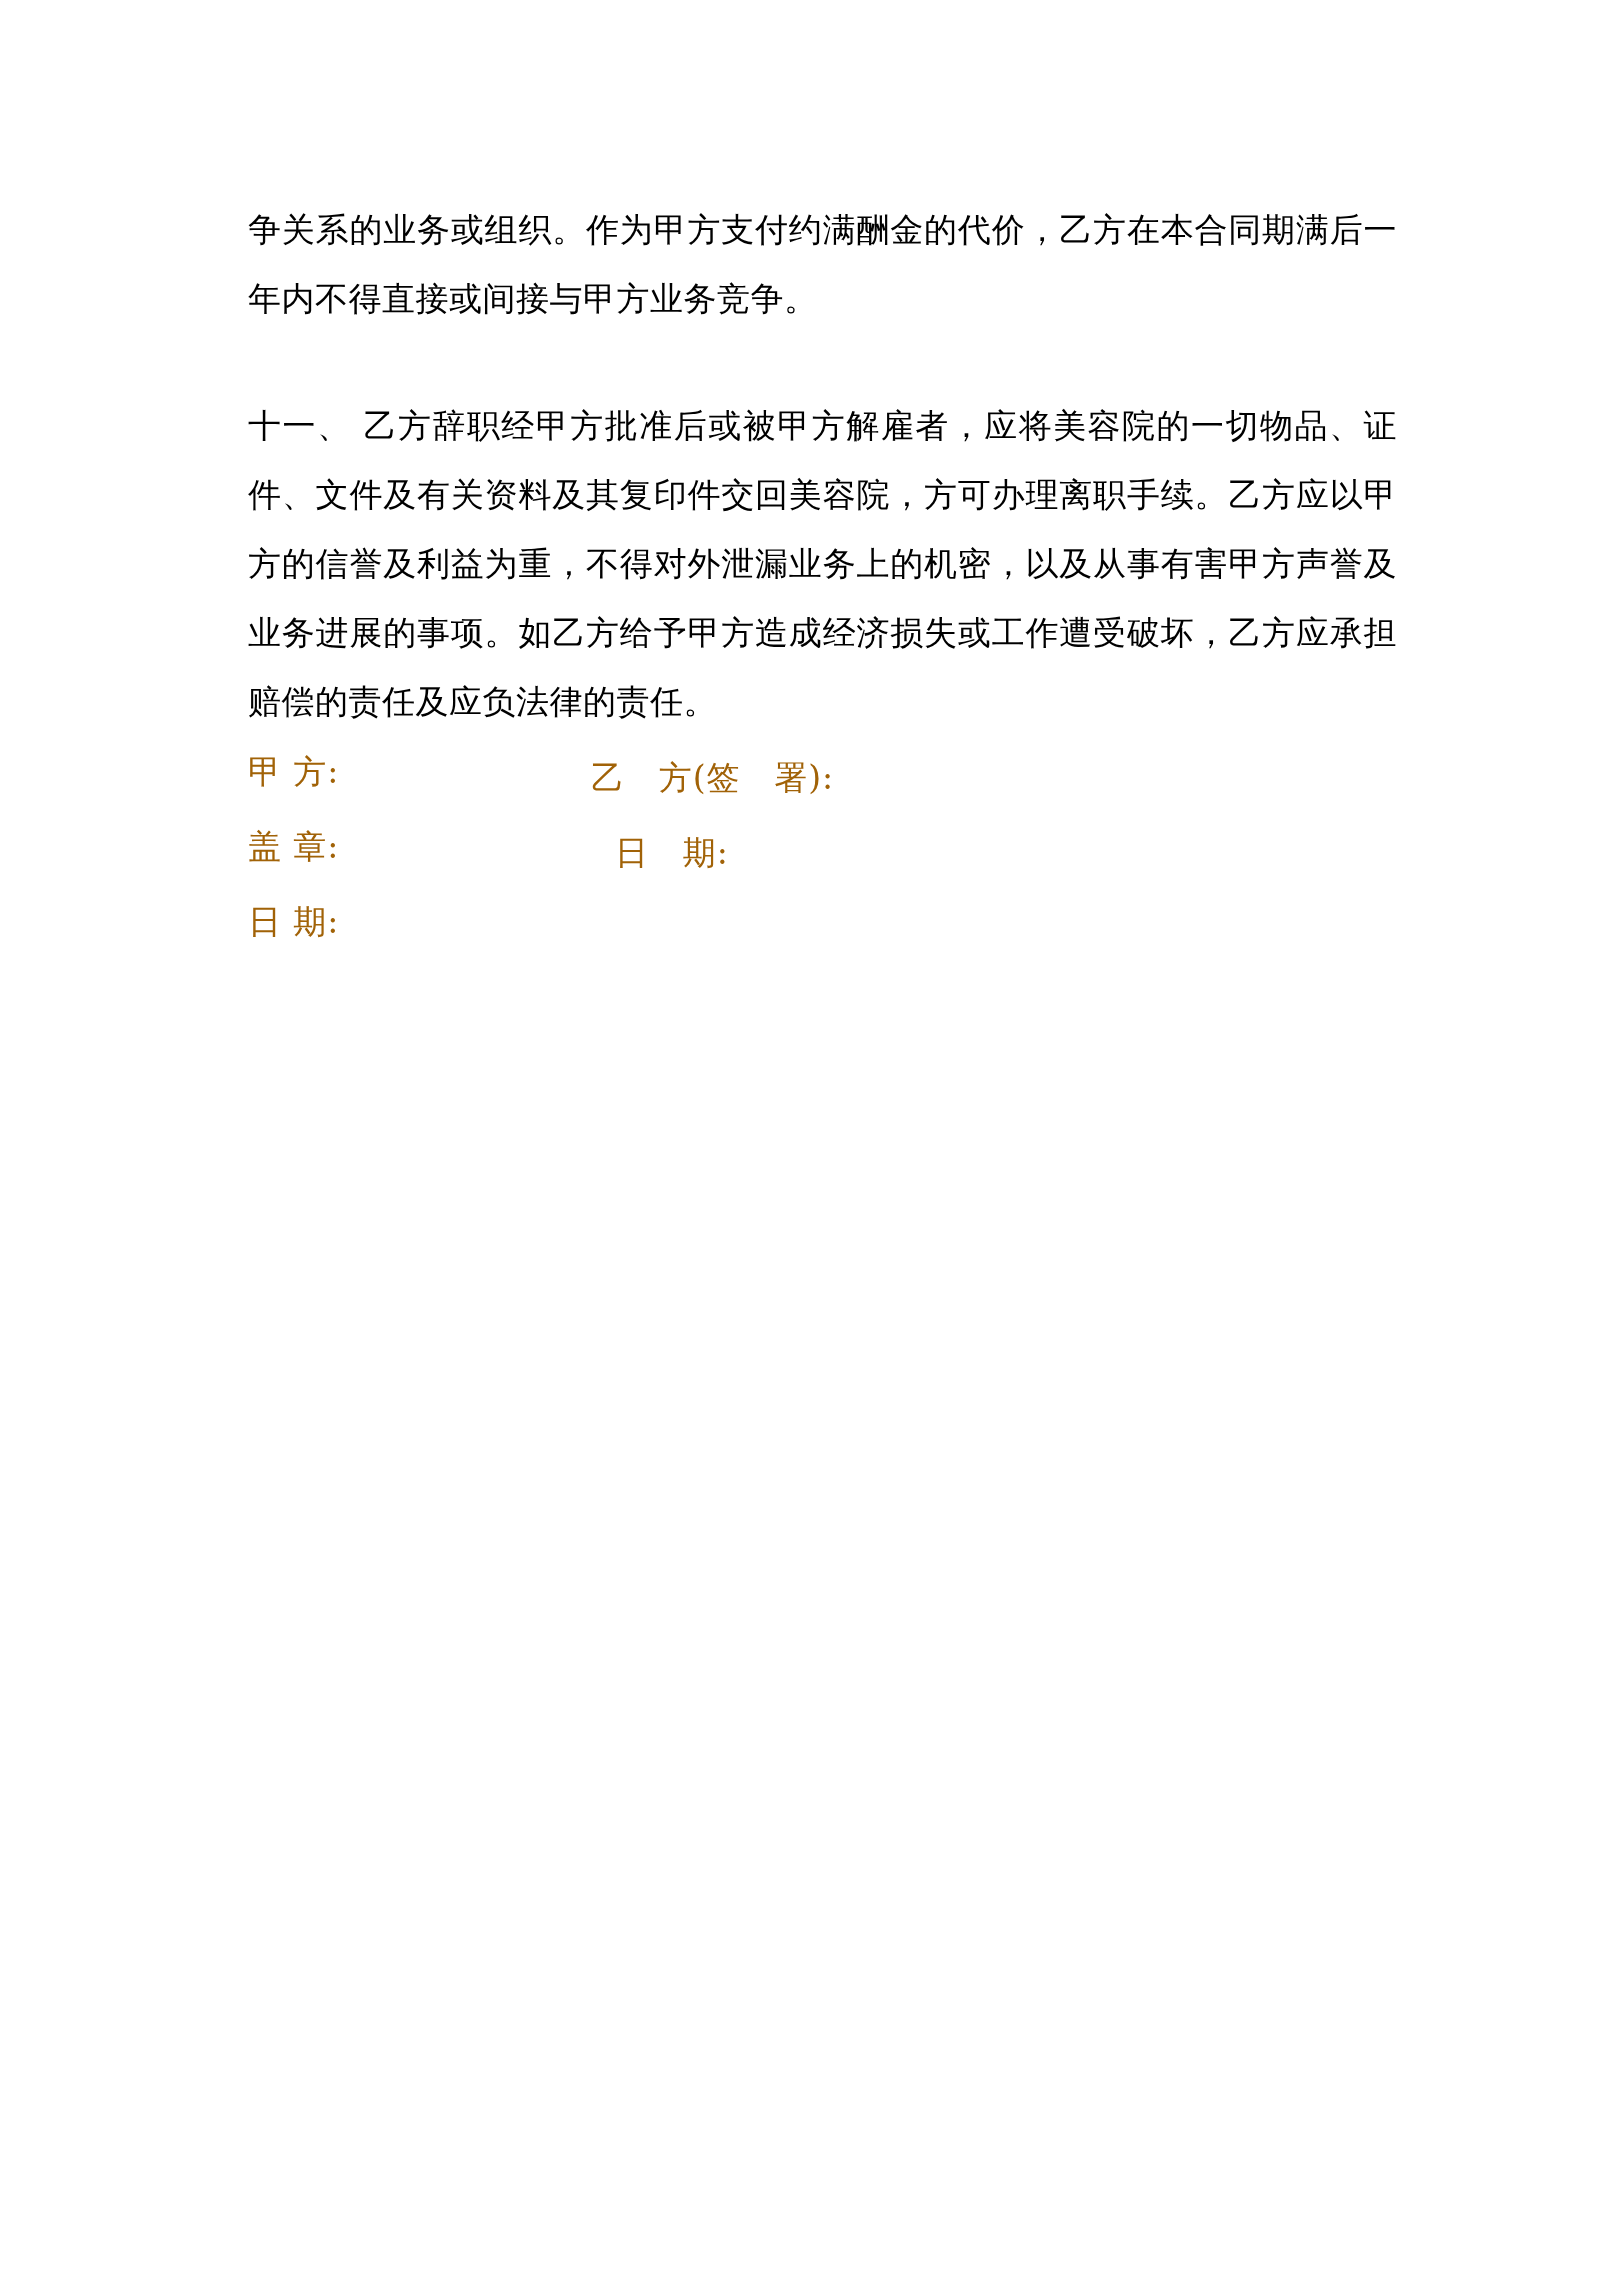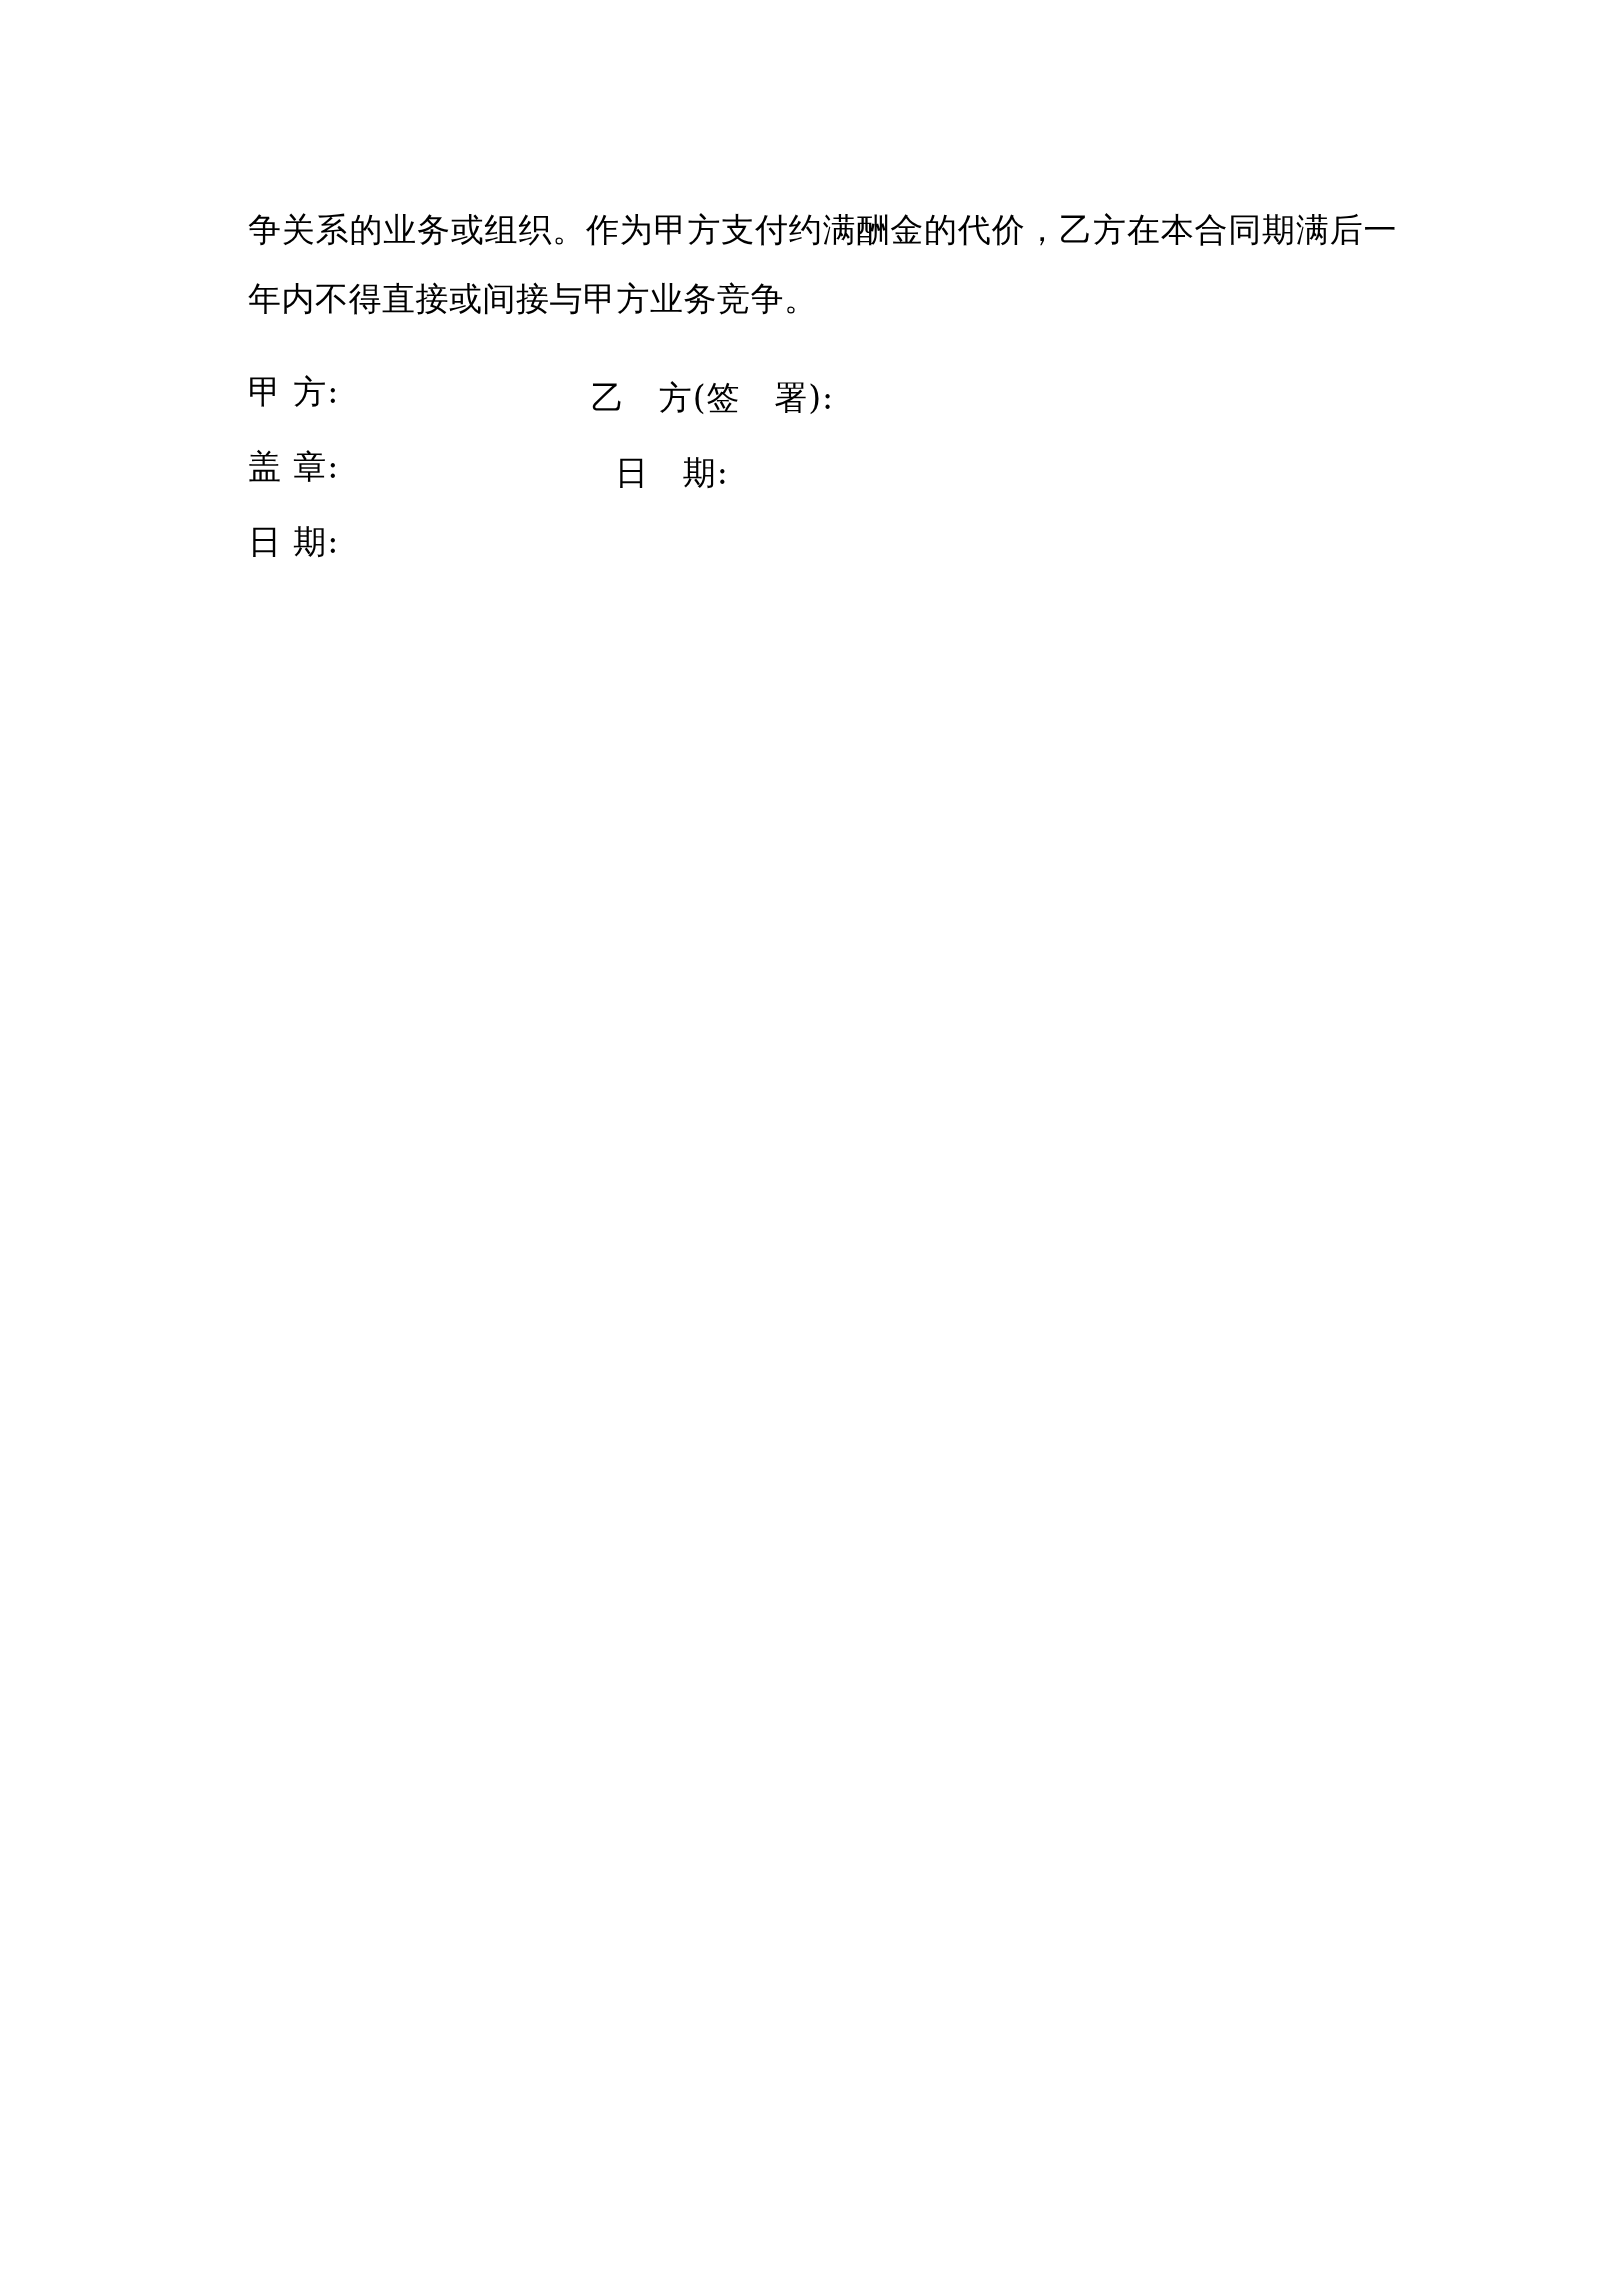--- a/index.html
+++ b/index.html
@@ -28,24 +28,24 @@
     text-align: justify;
     text-justify: inter-ideograph;
     letter-spacing: 0.5px;
     word-break: break-all;
     color: #000000;
   }
   .content > .para:last-of-type {
     margin-bottom: 0;
   }
   .signature {
-    margin-top: 41px;
+    margin-top: 18px;
     font-size: 33px;
     letter-spacing: 0.9px;
-    color: #000000;
+    color: #a16207;
   }
   .sig-row {
     position: relative;
     height: 75px;
     line-height: 36px;
   }
   .sig-left {
     position: absolute;
     left: 0;
     top: 0;
@@ -60,20 +60,21 @@
   .sig-right-2 { left: 367px; }
 </style>
 </head>
 <body>
 
 <div class="page">
   <div class="content">
 
     <p class="para">争关系的业务或组织。作为甲方支付约满酬金的代价，乙方在本合同期满后一年内不得直接或间接与甲方业务竞争。</p>
 
+    <p class="para">十一、 乙方辞职经甲方批准后或被甲方解雇者，应将美容院的一切物品、证件、文件及有关资料及其复印件交回美容院，方可办理离职手续。乙方应以甲方的信誉及利益为重，不得对外泄漏业务上的机密，以及从事有害甲方声誉及业务进展的事项。如乙方给予甲方造成经济损失或工作遭受破坏，乙方应承担赔偿的责任及应负法律的责任。</p>
 
 
 
 
     <div class="signature">
       <div class="sig-row">
         <span class="sig-left">甲 方:</span>
         <span class="sig-right sig-right-1">乙　方(签　署):</span>
       </div>
       <div class="sig-row">

